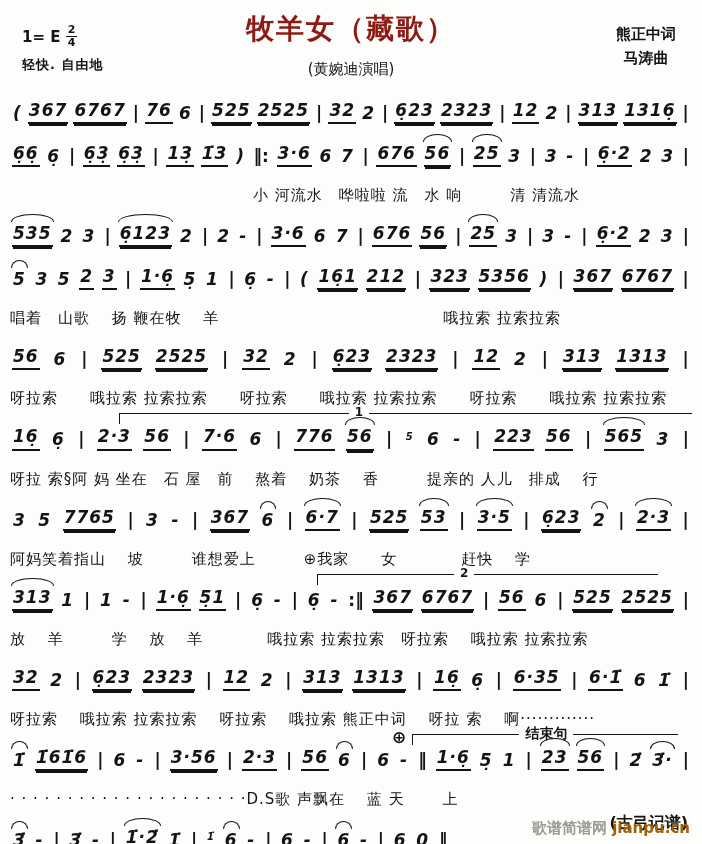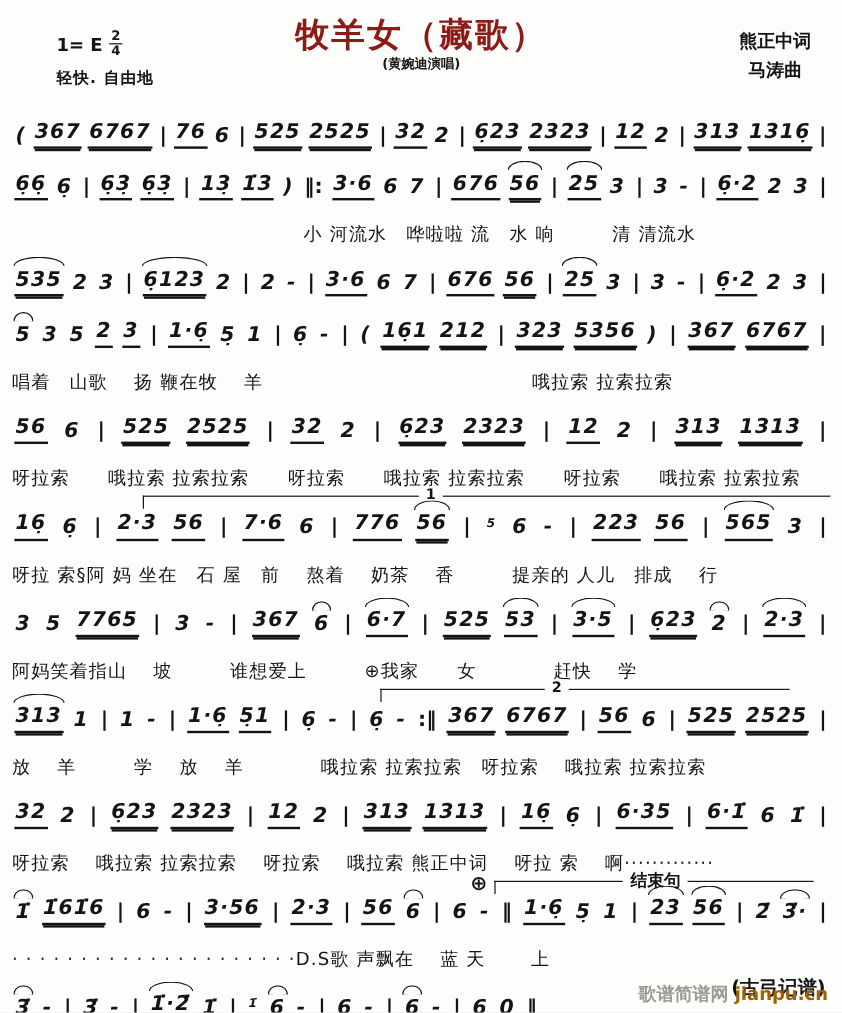--- a/index.html
+++ b/index.html
@@ -1,27 +1,27 @@
 <!DOCTYPE html>
 <html><head>
 <meta charset="utf-8">
 <style>
   html,body{margin:0;padding:0;background:#e8e8e8}
   .page{width:702px;height:844px;margin:0 auto;background:#fdfdfb;position:relative;
         overflow:hidden;color:#141414;font-family:"DejaVu Sans","Liberation Sans",sans-serif}
   
   .header{position:relative;height:84px}
-  .keyblock{position:absolute;left:47px;top:24px;font-size:15px;font-weight:bold;white-space:nowrap}
+  .keyblock{position:absolute;left:22px;top:24px;font-size:15px;font-weight:bold;white-space:nowrap}
   .frac{display:inline-block;vertical-align:-4px;text-align:center;font-size:11px;line-height:1.1;font-weight:bold}
   .frac .top{display:block;border-bottom:1.5px solid #141414;padding:0 2px}
   .frac .bot{display:block}
   .tempo{margin-top:7px;font-size:13px;font-weight:bold;letter-spacing:1px}
   .titleblock{text-align:center;padding-top:14px}
   .title{font-size:28px;font-weight:bold;color:#8d1a15;letter-spacing:2px;line-height:1.1}
-  .subtitle{font-size:11px;margin-top:1px;font-weight:bold}
+  .subtitle{font-size:15px;margin-top:15px;font-weight:normal}
   .credits{position:absolute;right:26px;top:22px;text-align:center;font-size:15px;font-weight:bold;line-height:1.6}
   
   #score{padding:2px 10px 0 10px}
   .system{position:relative;padding-top:13px;margin-bottom:5px}
   .notes-row{display:flex;justify-content:space-between;align-items:flex-end;padding:0 2px}
   .tok{position:relative;font-style:italic;font-weight:bold;font-size:17px;line-height:1.3;
        letter-spacing:1px;white-space:nowrap;padding:0 1px}
   .tok.u1,.tok.u2{border-bottom:2px solid #141414;padding-bottom:1px}
   .tok.u2::after{content:"";position:absolute;left:1px;right:1px;bottom:-4px;border-bottom:2px solid #141414}
   .tok.slur::before{content:"";position:absolute;left:-1px;right:-1px;top:-8px;height:7px;

